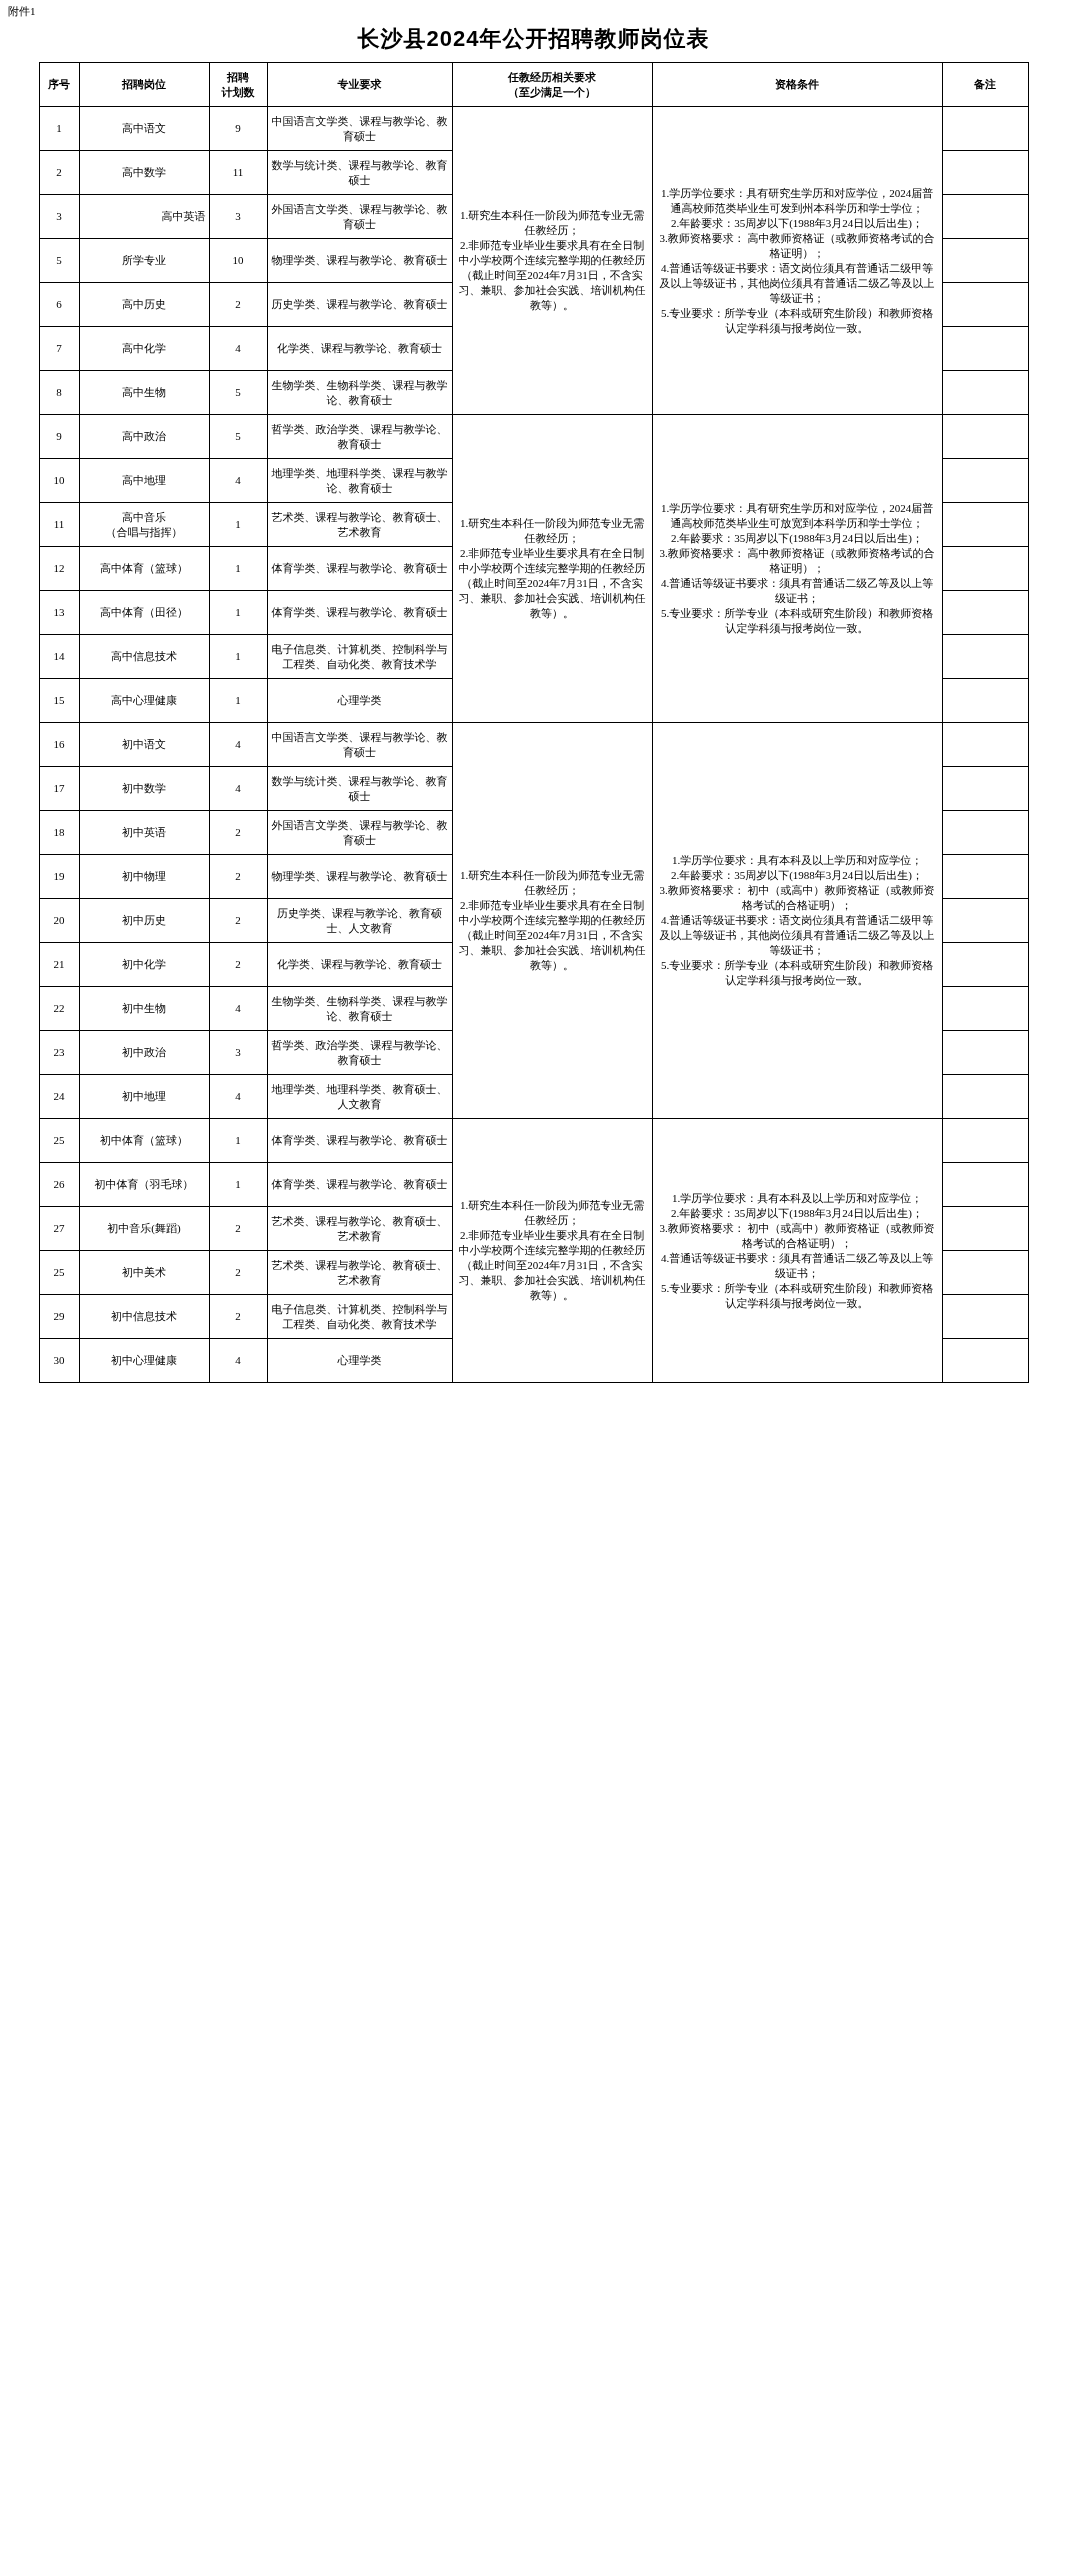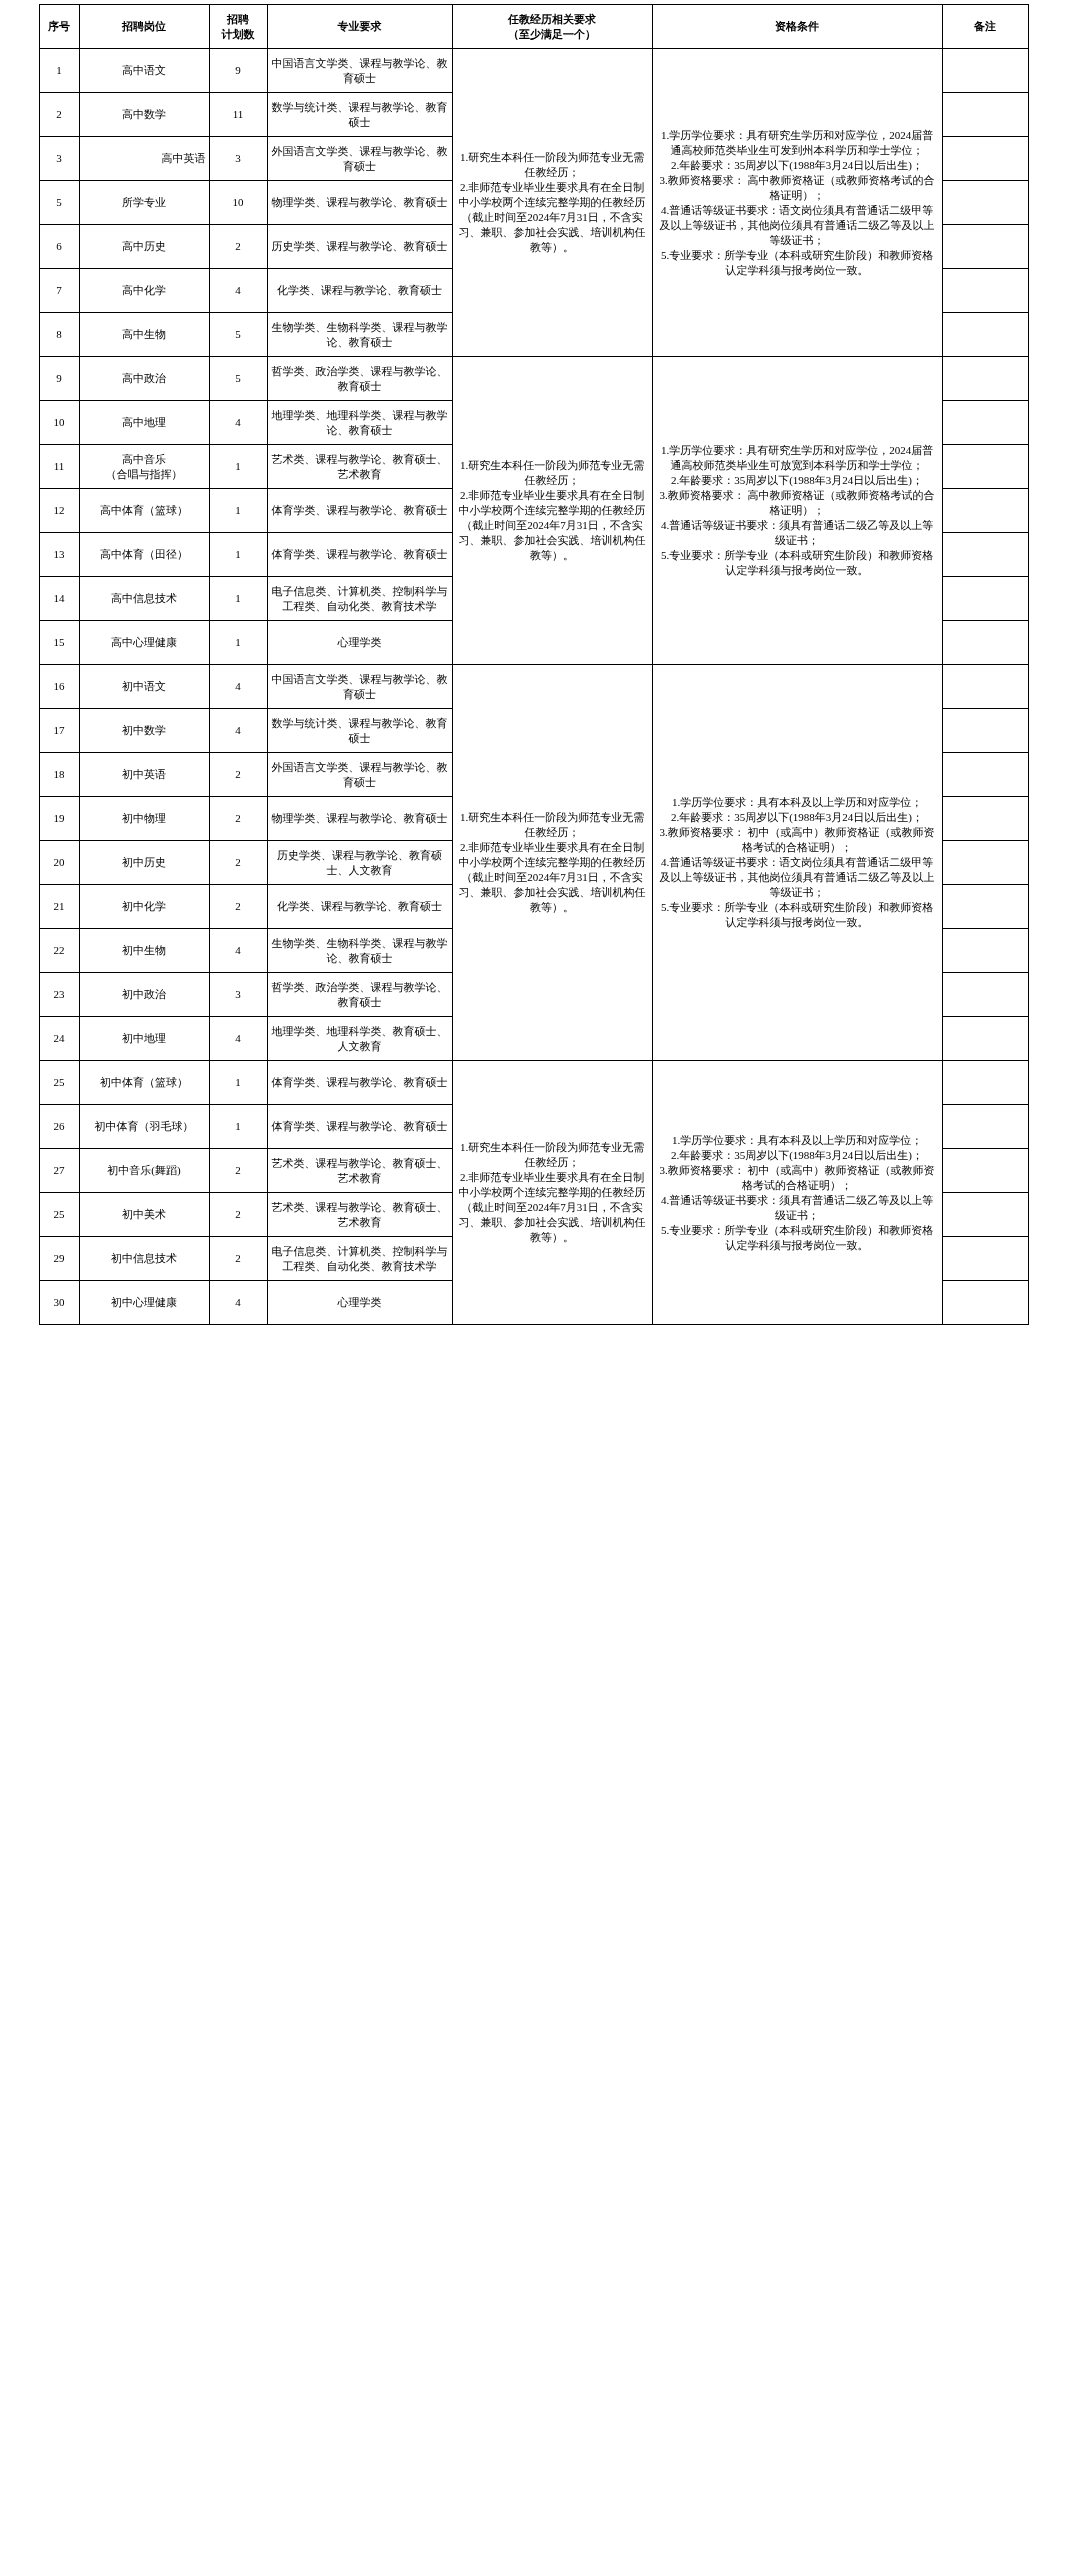--- a/index.html
+++ b/index.html
@@ -68,21 +68,23 @@
     white-space:pre-line;
   }
   td.note{}
   tr{height:44px;}
 </style>
 </head>
 <body>
 
 <div class="page">
 
-
+  <div class="attach">附件1</div>
+
+  <div class="doc-title">长沙县2024年公开招聘教师岗位表</div>
 
   <table class="grid">
     <colgroup>
       <col class="c-idx">
         <col class="c-post">
         <col class="c-num">
         <col class="c-major">
       <col class="c-exp">
         <col class="c-qual">
         <col class="c-note">

